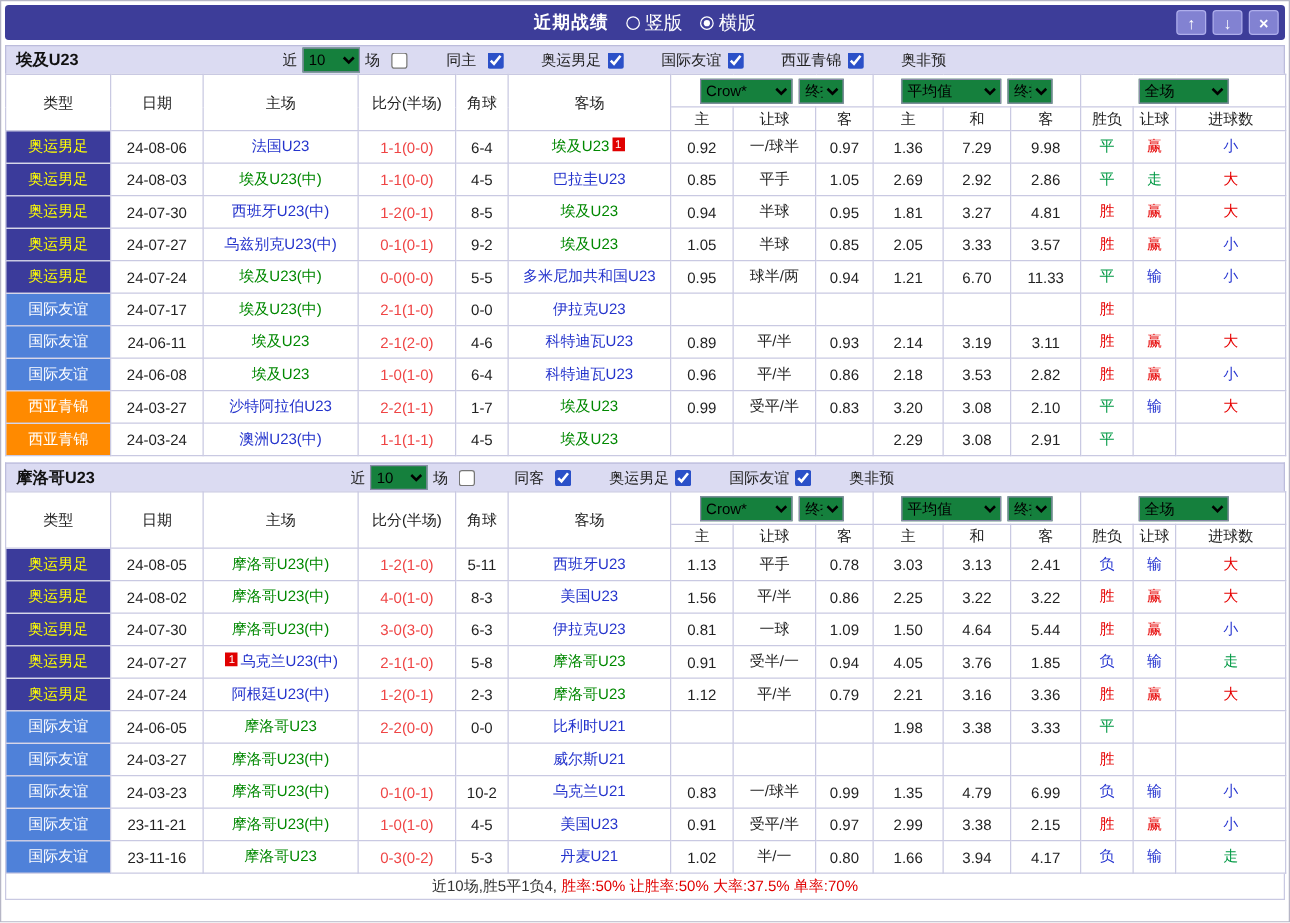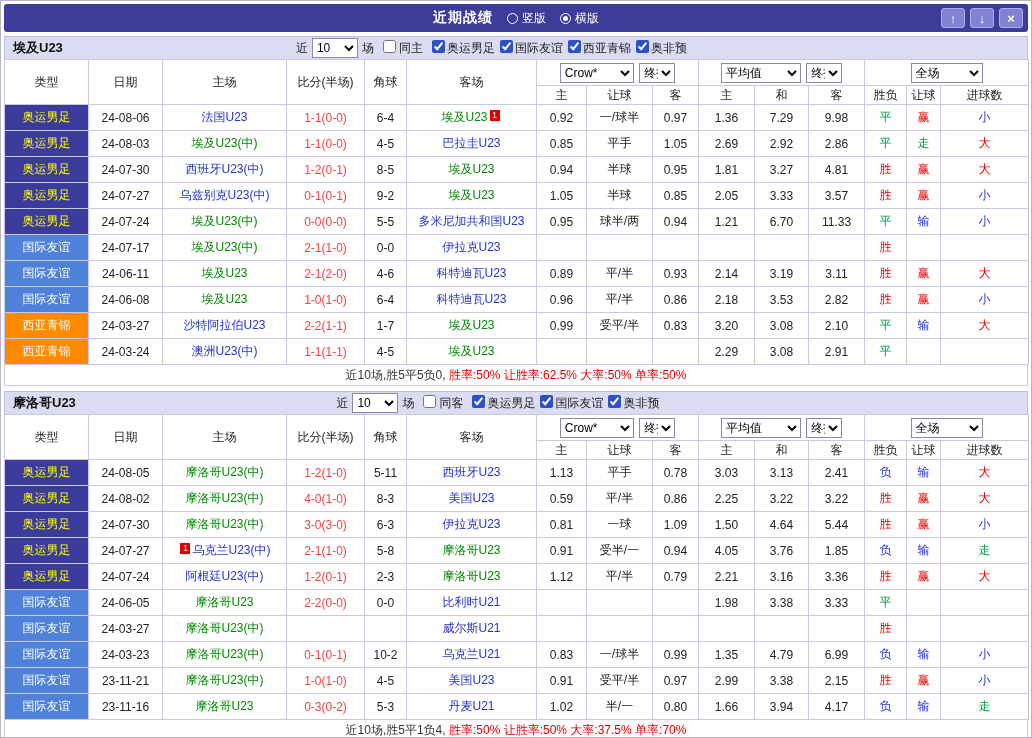--- a/index.html
+++ b/index.html
@@ -13,41 +13,41 @@
   .frame { width: 1032px; height: 738px; border: 1px solid #b6b6c6; padding: 3px; }
 
   
   .titlebar {
     height: 28px; background: #3d3d99; border-radius: 3px;
     display: flex; align-items: center; position: relative; color: #fff;
     margin-bottom: 4px;
   }
   .title-center { margin: 0 auto; display: flex; align-items: center; gap: 14px; }
   .title { font-weight: bold; font-size: 14px; letter-spacing: 1px; }
-  .radio { display: inline-flex; align-items: center; gap: 4px; font-size: 12px; cursor: pointer; }
+  .radio { display: inline-flex; align-items: center; gap: 4px; font-size: 15px; cursor: pointer; }
   .rdot { width: 11px; height: 11px; border: 1px solid #fff; border-radius: 50%;
           display: inline-flex; align-items: center; justify-content: center; }
   .rdot.checked::after { content: ""; width: 5px; height: 5px; border-radius: 50%; background: #fff; }
   .tb-buttons { position: absolute; right: 5px; top: 4px; display: flex; gap: 5px; }
   .tb-btn { width: 24px; height: 20px; background: #8282d2; border: 1px solid #aeaeec;
             border-radius: 3px; display: flex; align-items: center; justify-content: center;
             color: #fff; font-size: 13px; font-weight: bold; cursor: pointer; }
 
   
   .section { margin-bottom: 5px; }
   .section-header { height: 23px; background: #dbdbf2; border: 1px solid #bcbcdc; border-bottom: none;
                     display: flex; align-items: center; padding: 0 8px; }
   .team-name { font-weight: bold; font-size: 13px; color: #111; }
   .controls { display: flex; align-items: center; margin: 0 auto; transform: translateX(-50px); gap: 3px; }
   .controls .lbl { margin: 0 1px; }
-  .chk { display: inline-flex; align-items: flex-start; cursor: pointer; margin-left: 5px; }
+  .chk { display: inline-flex; align-items: center; cursor: pointer; margin-left: 5px; gap: 28px; }
   .chk input { width: 13px; height: 13px; margin: 0 2px 0 0; accent-color: #2b50c8; }
   .filters { display: inline-flex; align-items: center; }
 
-  select { height: 20px; font-size: 12px; border: 1px solid #8a8aa8; background: #ffffff; }
+  select { height: 20px; font-size: 12px; border: 1px solid #8a8aa8; background: #15803d; }
   .sel-count { width: 46px; }
   .sel-src { width: 74px; }
   .sel-idx { width: 36px; }
   .sel-avg { width: 80px; }
   .sel-full { width: 72px; }
 
   
   .stats-table { border-collapse: collapse; table-layout: fixed; width: 1024px; }
   .stats-table th, .stats-table td { border: 1px solid #c9c9e2; text-align: center; padding: 0;
                                      white-space: nowrap; overflow: hidden; }
@@ -366,24 +366,20 @@
               <td class="odds"></td>
               <td class="odds">2.29</td>
               <td class="odds">3.08</td>
               <td class="odds">2.91</td>
               <td class="res s-draw">平</td>
               <td class="res s-none"></td>
               <td class="res s-none"></td>
             </tr>
           </tbody>
     </table>
-    <div class="summary">
-      <span class="sum-prefix">近10场,胜5平5负0,</span>
-      <span class="sum-stats">胜率:50% 让胜率:62.5% 大率:50% 单率:50%</span>
-    </div>
   </div>
 
   <div class="section">
     <div class="section-header">
       <span class="team-name">摩洛哥U23</span>
       <div class="controls">
         <span class="lbl">近</span>
         <select class="sel-count"><option>10</option></select>
         <span class="lbl">场</span>
         <label class="chk">
@@ -484,21 +480,21 @@
               <td class="res s-lose">输</td>
               <td class="res s-over">大</td>
             </tr>
             <tr>
               <td class="type t-olympic">奥运男足</td>
               <td class="date">24-08-02</td>
               <td class="tname team">摩洛哥U23(中)</td>
               <td class="score">4-0(1-0)</td>
               <td class="corner">8-3</td>
               <td class="tname opponent">美国U23</td>
-              <td class="odds">0.59</td>
+              <td class="odds">1.56</td>
               <td class="odds">平/半</td>
               <td class="odds">0.86</td>
               <td class="odds">2.25</td>
               <td class="odds">3.22</td>
               <td class="odds">3.22</td>
               <td class="res s-win">胜</td>
               <td class="res s-win">赢</td>
               <td class="res s-over">大</td>
             </tr>
             <tr>

